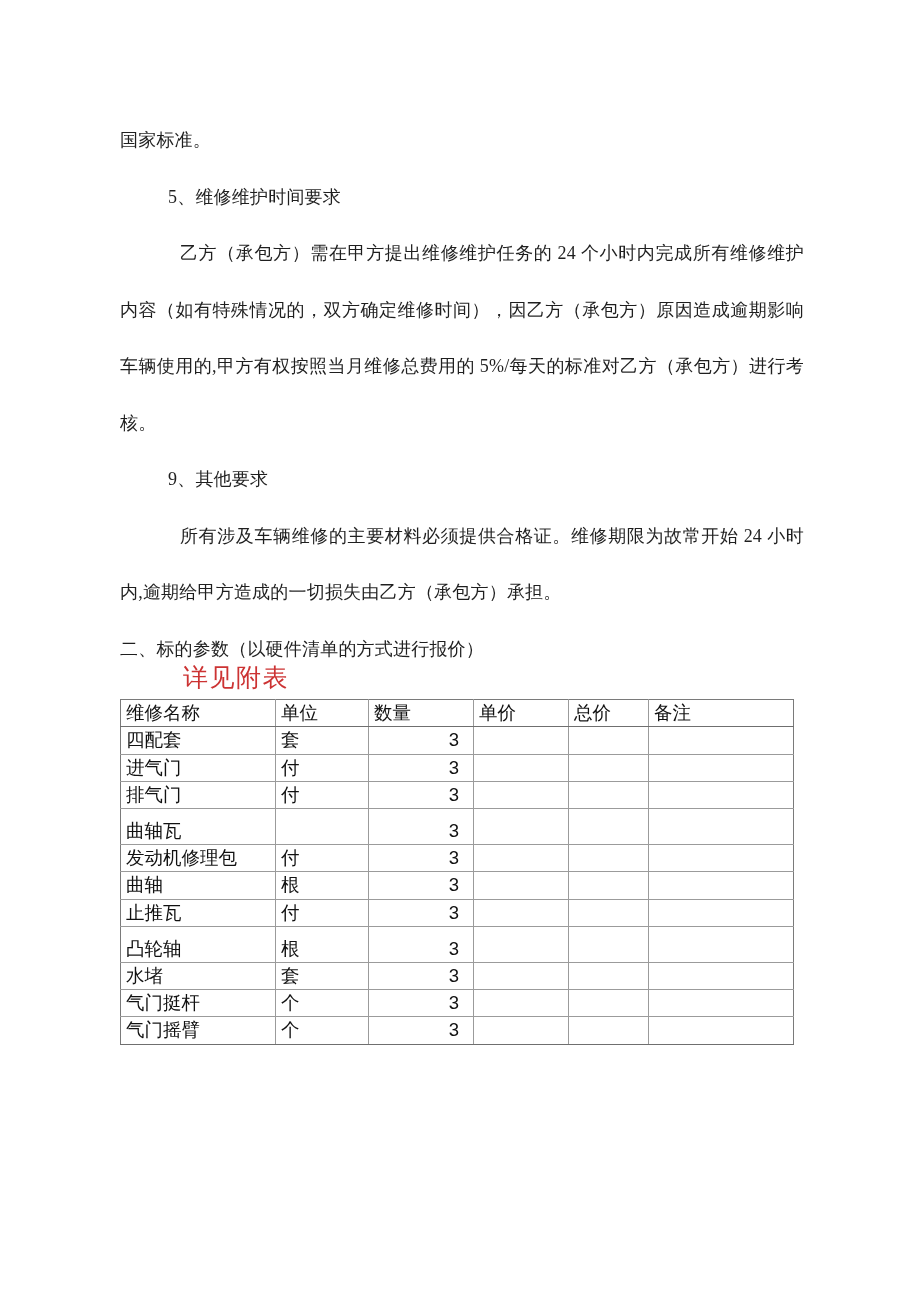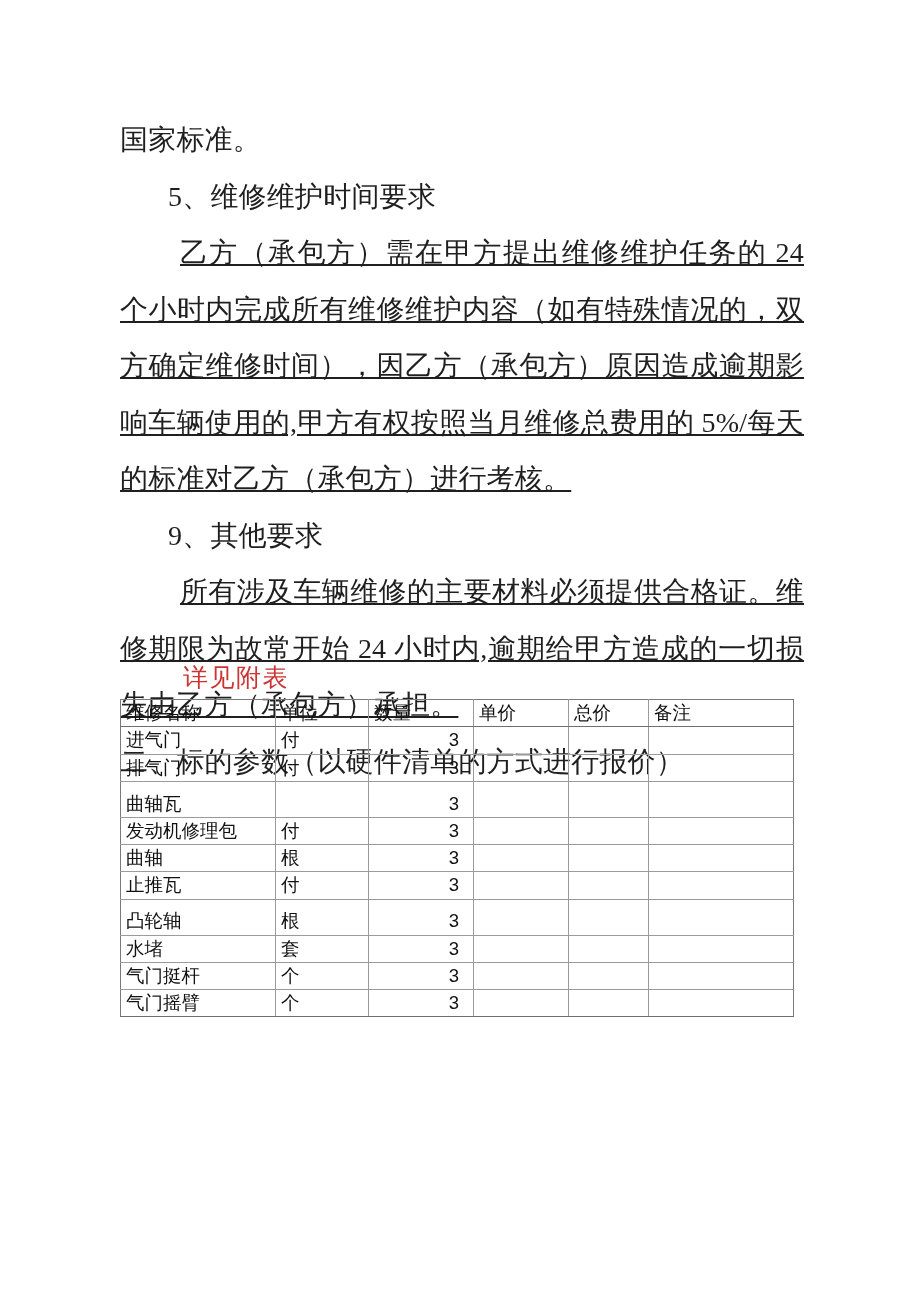--- a/index.html
+++ b/index.html
@@ -26,33 +26,33 @@
 
   
   .doc-body {
     position: absolute;
     left: 120px;
     top: 112px;
     width: 684px;
   }
 
   .para {
-    font-size: 28px;
+    font-size: 18px;
     line-height: 56.5px;
     letter-spacing: 0.2px;
     color: #1f1f1f;
     text-align: justify;
     text-justify: inter-character;
     margin: 0;
     white-space: normal;
     font-family: "Liberation Serif", "DejaVu Serif", serif;
   }
 
   .para.indent-2 { text-indent: 48px; }
-  .para.indent-3 { text-indent: 60px; text-decoration: underline; }
+  .para.indent-3 { text-indent: 60px; }
   .para.indent-0 { text-indent: 0px; }
   .para.nojust { text-align: left; }
 
   
   .red-note {
     position: absolute;
     left: 183px;
     top: 664px;
     font-size: 25px;
     line-height: 28px;
@@ -158,20 +158,28 @@
             <th>维修名称</th>
             <th>单位</th>
             <th>数量</th>
             <th>单价</th>
             <th>总价</th>
             <th>备注</th>
           </tr>
       </thead>
       <tbody>
           <tr class="">
+            <td>四配套</td>
+            <td>套</td>
+            <td class="qty">3</td>
+            <td></td>
+            <td></td>
+            <td></td>
+          </tr>
+          <tr class="">
             <td>进气门</td>
             <td>付</td>
             <td class="qty">3</td>
             <td></td>
             <td></td>
             <td></td>
           </tr>
           <tr class="">
             <td>排气门</td>
             <td>付</td>

